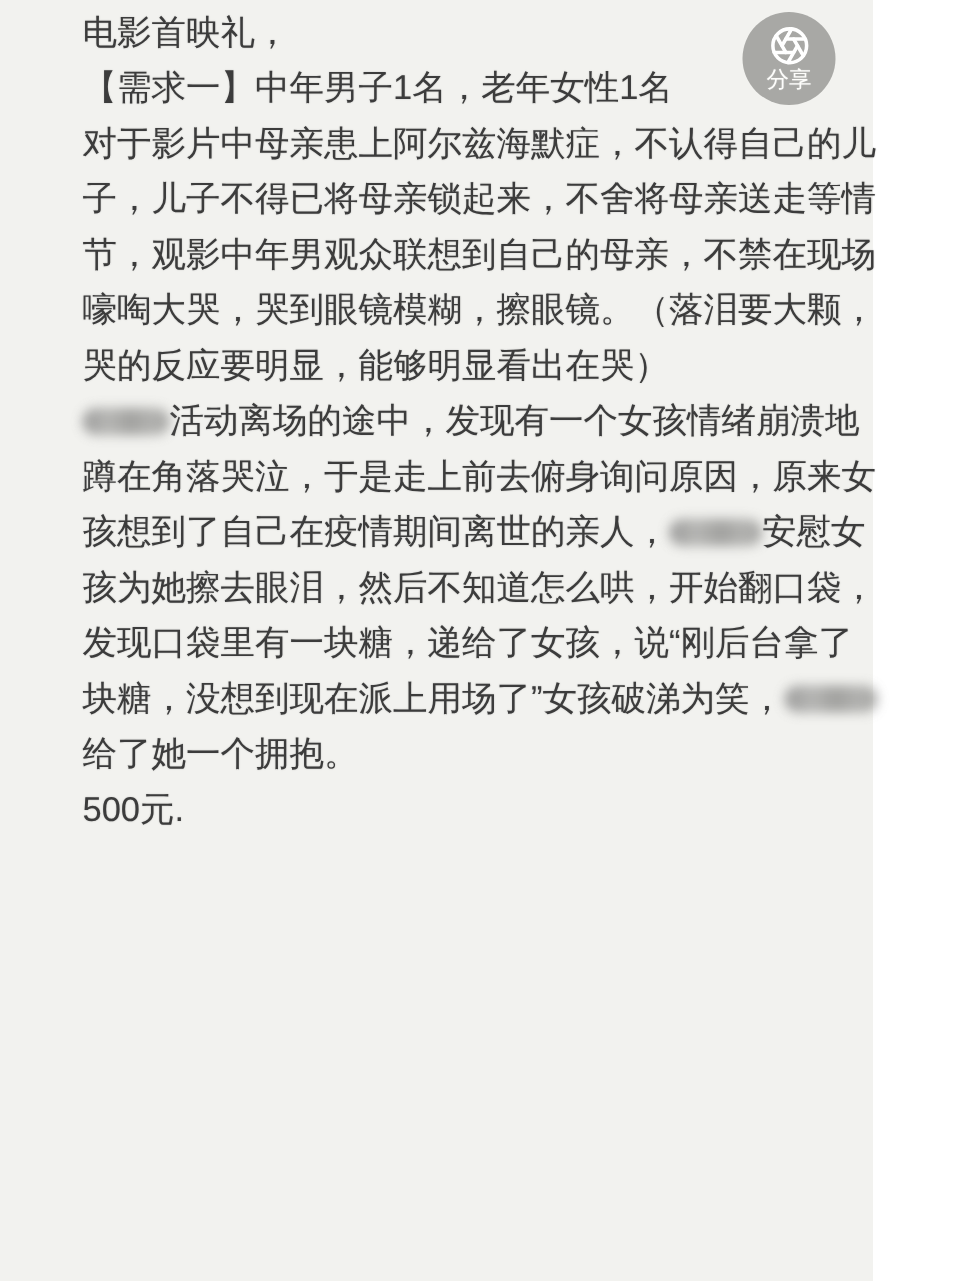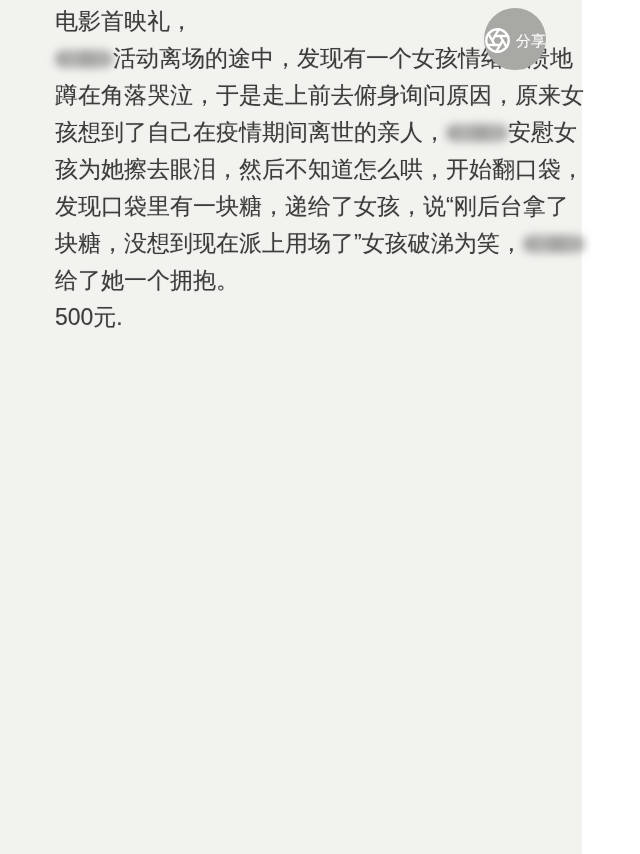--- a/index.html
+++ b/index.html
@@ -42,31 +42,31 @@
     opacity: 0.75;
   }
   .redact.tall {
     height: 22px;
     vertical-align: -4px;
     opacity: 0.85;
   }
   .share-btn {
     position: absolute;
     top: 8px;
-    right: 36px;
+    right: 25px;
     width: 62px;
     height: 62px;
     border: none;
     border-radius: 50%;
     background: #a8a8a5;
     color: #ffffff;
     display: flex;
-    flex-direction: row;
+    flex-direction: column;
     align-items: center;
-    justify-content: space-between;
+    justify-content: center;
     padding: 2px 0 0 0;
     cursor: pointer;
     font-family: "Liberation Sans", "DejaVu Sans", sans-serif;
   }
   .share-icon {
     display: block;
     width: 27px;
     height: 27px;
     line-height: 0;
   }
@@ -79,20 +79,22 @@
     text-shadow: 0 0 1px rgba(255,255,255,0.4);
   }
 </style>
 </head>
 <body>
 
 <div class="page" style="background: rgb(242, 242, 239);">
 
   <div class="doc" style="color: rgb(60, 60, 60);">
       <p><span>电影首映礼，</span></p>
+      <p><span>【需求一】中年男子1名，老年女性1名</span></p>
+      <p><span>对于影片中母亲患上阿尔兹海默症，不认得自己的儿子，儿子不得已将母亲锁起来，不舍将母亲送走等情节，观影中年男观众联想到自己的母亲，不禁在现场嚎啕大哭，哭到眼镜模糊，擦眼镜。（落泪要大颗，哭的反应要明显，能够明显看出在哭）</span></p>
       <p><span class="redact" style="width: 58px;"></span><span>活动离场的途中，发现有一个女孩情绪崩溃地蹲在角落哭泣，于是走上前去俯身询问原因，原来女孩想到了自己在疫情期间离世的亲人，</span><span class="redact" style="width: 62px;"></span><span>安慰女孩为她擦去眼泪，然后不知道怎么哄，开始翻口袋，发现口袋里有一块糖，递给了女孩，说“刚后台拿了块糖，没想到现在派上用场了”女孩破涕为笑，</span><span class="redact" style="width: 62px;"></span><span>给了她一个拥抱。</span></p>
       <p><span>500元.</span></p>
     </div>
 
   <button class="share-btn" style="background: rgb(168, 168, 165);">
     <span class="share-icon">
       <svg width="27" height="27" viewBox="0 0 24 24" fill="none" stroke="#ffffff" stroke-width="2.1" stroke-linecap="round" stroke-linejoin="round">
         <circle cx="12" cy="12" r="10"></circle>
         <line x1="14.31" y1="8" x2="20.05" y2="17.94"></line>
         <line x1="9.69" y1="8" x2="21.17" y2="8"></line>

